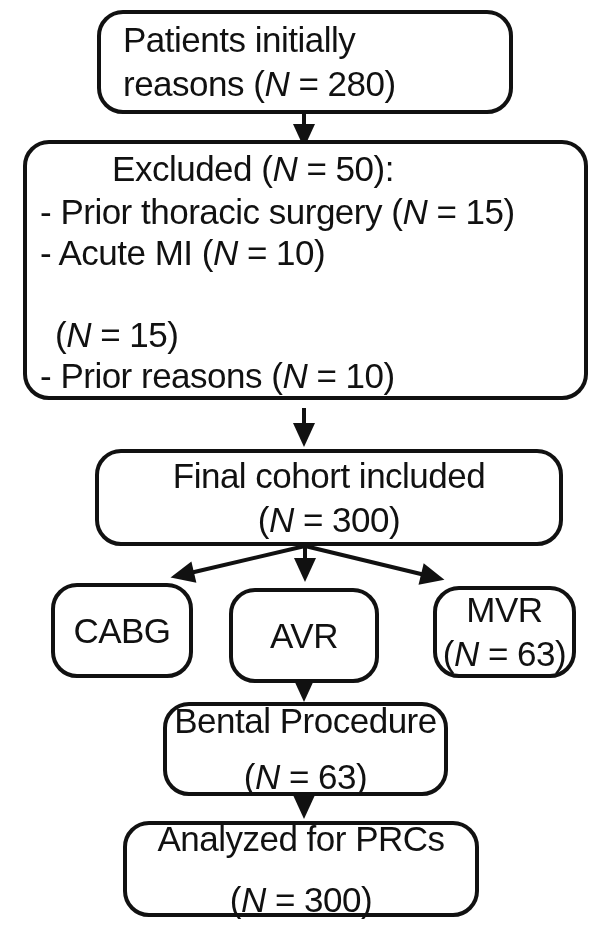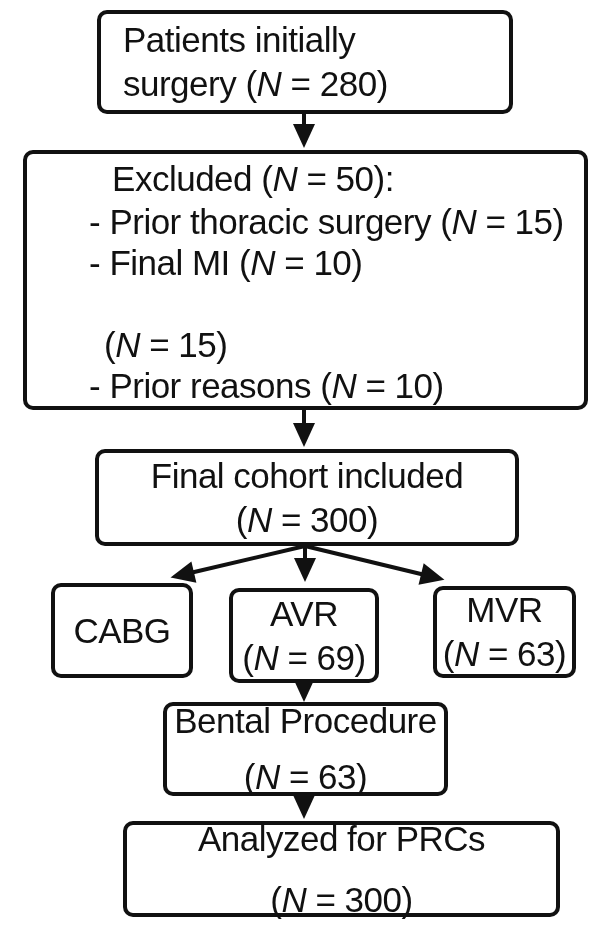--- a/index.html
+++ b/index.html
@@ -4,32 +4,32 @@
 <style>
   :root { --line:#111111; --background:#ffffff; --text:#111111; }
   html,body { margin:0; padding:0; background:var(--background); }
   .canvas {
     position:relative; width:606px; height:929px; background:var(--background);
     font-family:"Liberation Sans", sans-serif; color:var(--text);
     overflow:hidden;
   }
   .node {
     position:absolute; box-sizing:border-box; background:var(--background);
-    border:4px solid var(--line); border-radius:10px;
+    border:4px solid var(--line); border-radius:26px;
     font-size:35px; line-height:44px; letter-spacing:-0.5px;
     display:flex; flex-direction:column; justify-content:center; align-items:center;
     text-align:center; white-space:nowrap;
   }
   .node.left-align { align-items:flex-start; text-align:left; padding-left:22px; }
   .node.list-box {
     display:block; white-space:normal; text-align:left;
     padding:3px 6px 0 0; line-height:42px;
   }
   .ex-title { width:452px; text-align:center; line-height:44px; }
-  .ex-item { padding-left:53px; text-indent:-15px; line-height:41px;margin-left:24px; }
+  .ex-item { padding-left:28px; text-indent:-15px; line-height:41px; }
   .connector { position:absolute; left:0; top:0; pointer-events:none; }
   .connector line { stroke:var(--line); stroke-width:4; }
   .connector marker path { fill:var(--line); stroke:none; }
 </style>
 </head>
 <body>
 
 <div class="canvas">
 
   <svg class="connector" width="606" height="929" viewBox="0 0 606 929">
@@ -42,53 +42,52 @@
     <line x1="304" y1="408" x2="304" y2="427" marker-end="url(#ah)"></line>
     <line x1="305" y1="546" x2="190" y2="573" marker-end="url(#ah)"></line>
     <line x1="305" y1="546" x2="305" y2="562" marker-end="url(#ah)"></line>
     <line x1="305" y1="546" x2="425" y2="575" marker-end="url(#ah)"></line>
     <line x1="304" y1="679" x2="304" y2="682" marker-end="url(#ah)"></line>
     <line x1="304" y1="796" x2="304" y2="799" marker-end="url(#ah)"></line>
   </svg>
 
   <div class="node left-align" style="left:97px; top:10px; width:416px; height:104px;">
     <div><span>Patients initially</span></div>
-    <div><span>surgery (</span><span style="font-style: italic;">N</span><span> = 280)</span></div>
+    <div><span>reasons (</span><span style="font-style: italic;">N</span><span> = 280)</span></div>
   </div>
 
-  <div class="node list-box" style="left:23px; top:150px; width:565px; height:260px;">
+  <div class="node list-box" style="left:23px; top:140px; width:565px; height:260px;">
     <div class="ex-title"><span>Excluded (</span><span style="font-style: italic;">N</span><span> = 50):</span></div>
     <div class="ex-item"><span>- Prior thoracic surgery (</span><span style="font-style: italic;">N</span><span> = 15)</span></div>
-    <div class="ex-item"><span>- Final MI (</span><span style="font-style: italic;">N</span><span> = 10)</span></div>
+    <div class="ex-item"><span>- Acute MI (</span><span style="font-style: italic;">N</span><span> = 10)</span></div>
     <div class="ex-item"><br><span>(</span><span style="font-style: italic;">N</span><span> = 15)</span></div>
     <div class="ex-item"><span>- Prior reasons (</span><span style="font-style: italic;">N</span><span> = 10)</span></div>
   </div>
 
-  <div class="node" style="left:95px; top:449px; width:424px; height:97px;">
+  <div class="node" style="left:95px; top:449px; width:468px; height:97px;">
     <div><span>Final cohort included</span></div>
     <div><span>(</span><span style="font-style: italic;">N</span><span> = 300)</span></div>
   </div>
 
   <div class="node" style="left:35px; top:583px; width:142px; height:95px;margin-left:16px;">
     <div><span>CABG</span></div>
   </div>
 
   <div class="node" style="left:229px; top:588px; width:150px; height:95px;">
     <div><span>AVR</span></div>
-    <div><span>(</span><span style="font-style: italic;">N</span><span> = 69)</span></div>
   </div>
 
   <div class="node" style="left:433px; top:586px; width:143px; height:92px;">
     <div><span>MVR</span></div>
     <div><span>(</span><span style="font-style: italic;">N</span><span> = 63)</span></div>
   </div>
 
   <div class="node" style="left:163px; top:702px; width:285px; height:94px;gap:12px;">
     <div><span>Bental Procedure</span></div>
     <div><span>(</span><span style="font-style: italic;">N</span><span> = 63)</span></div>
   </div>
 
-  <div class="node" style="left:123px; top:821px; width:437px; height:96px;gap:17px;">
+  <div class="node" style="left:123px; top:821px; width:356px; height:96px;gap:17px;">
     <div><span>Analyzed for PRCs</span></div>
     <div><span>(</span><span style="font-style: italic;">N</span><span> = 300)</span></div>
   </div>
 
 </div>
 
 </body></html>

